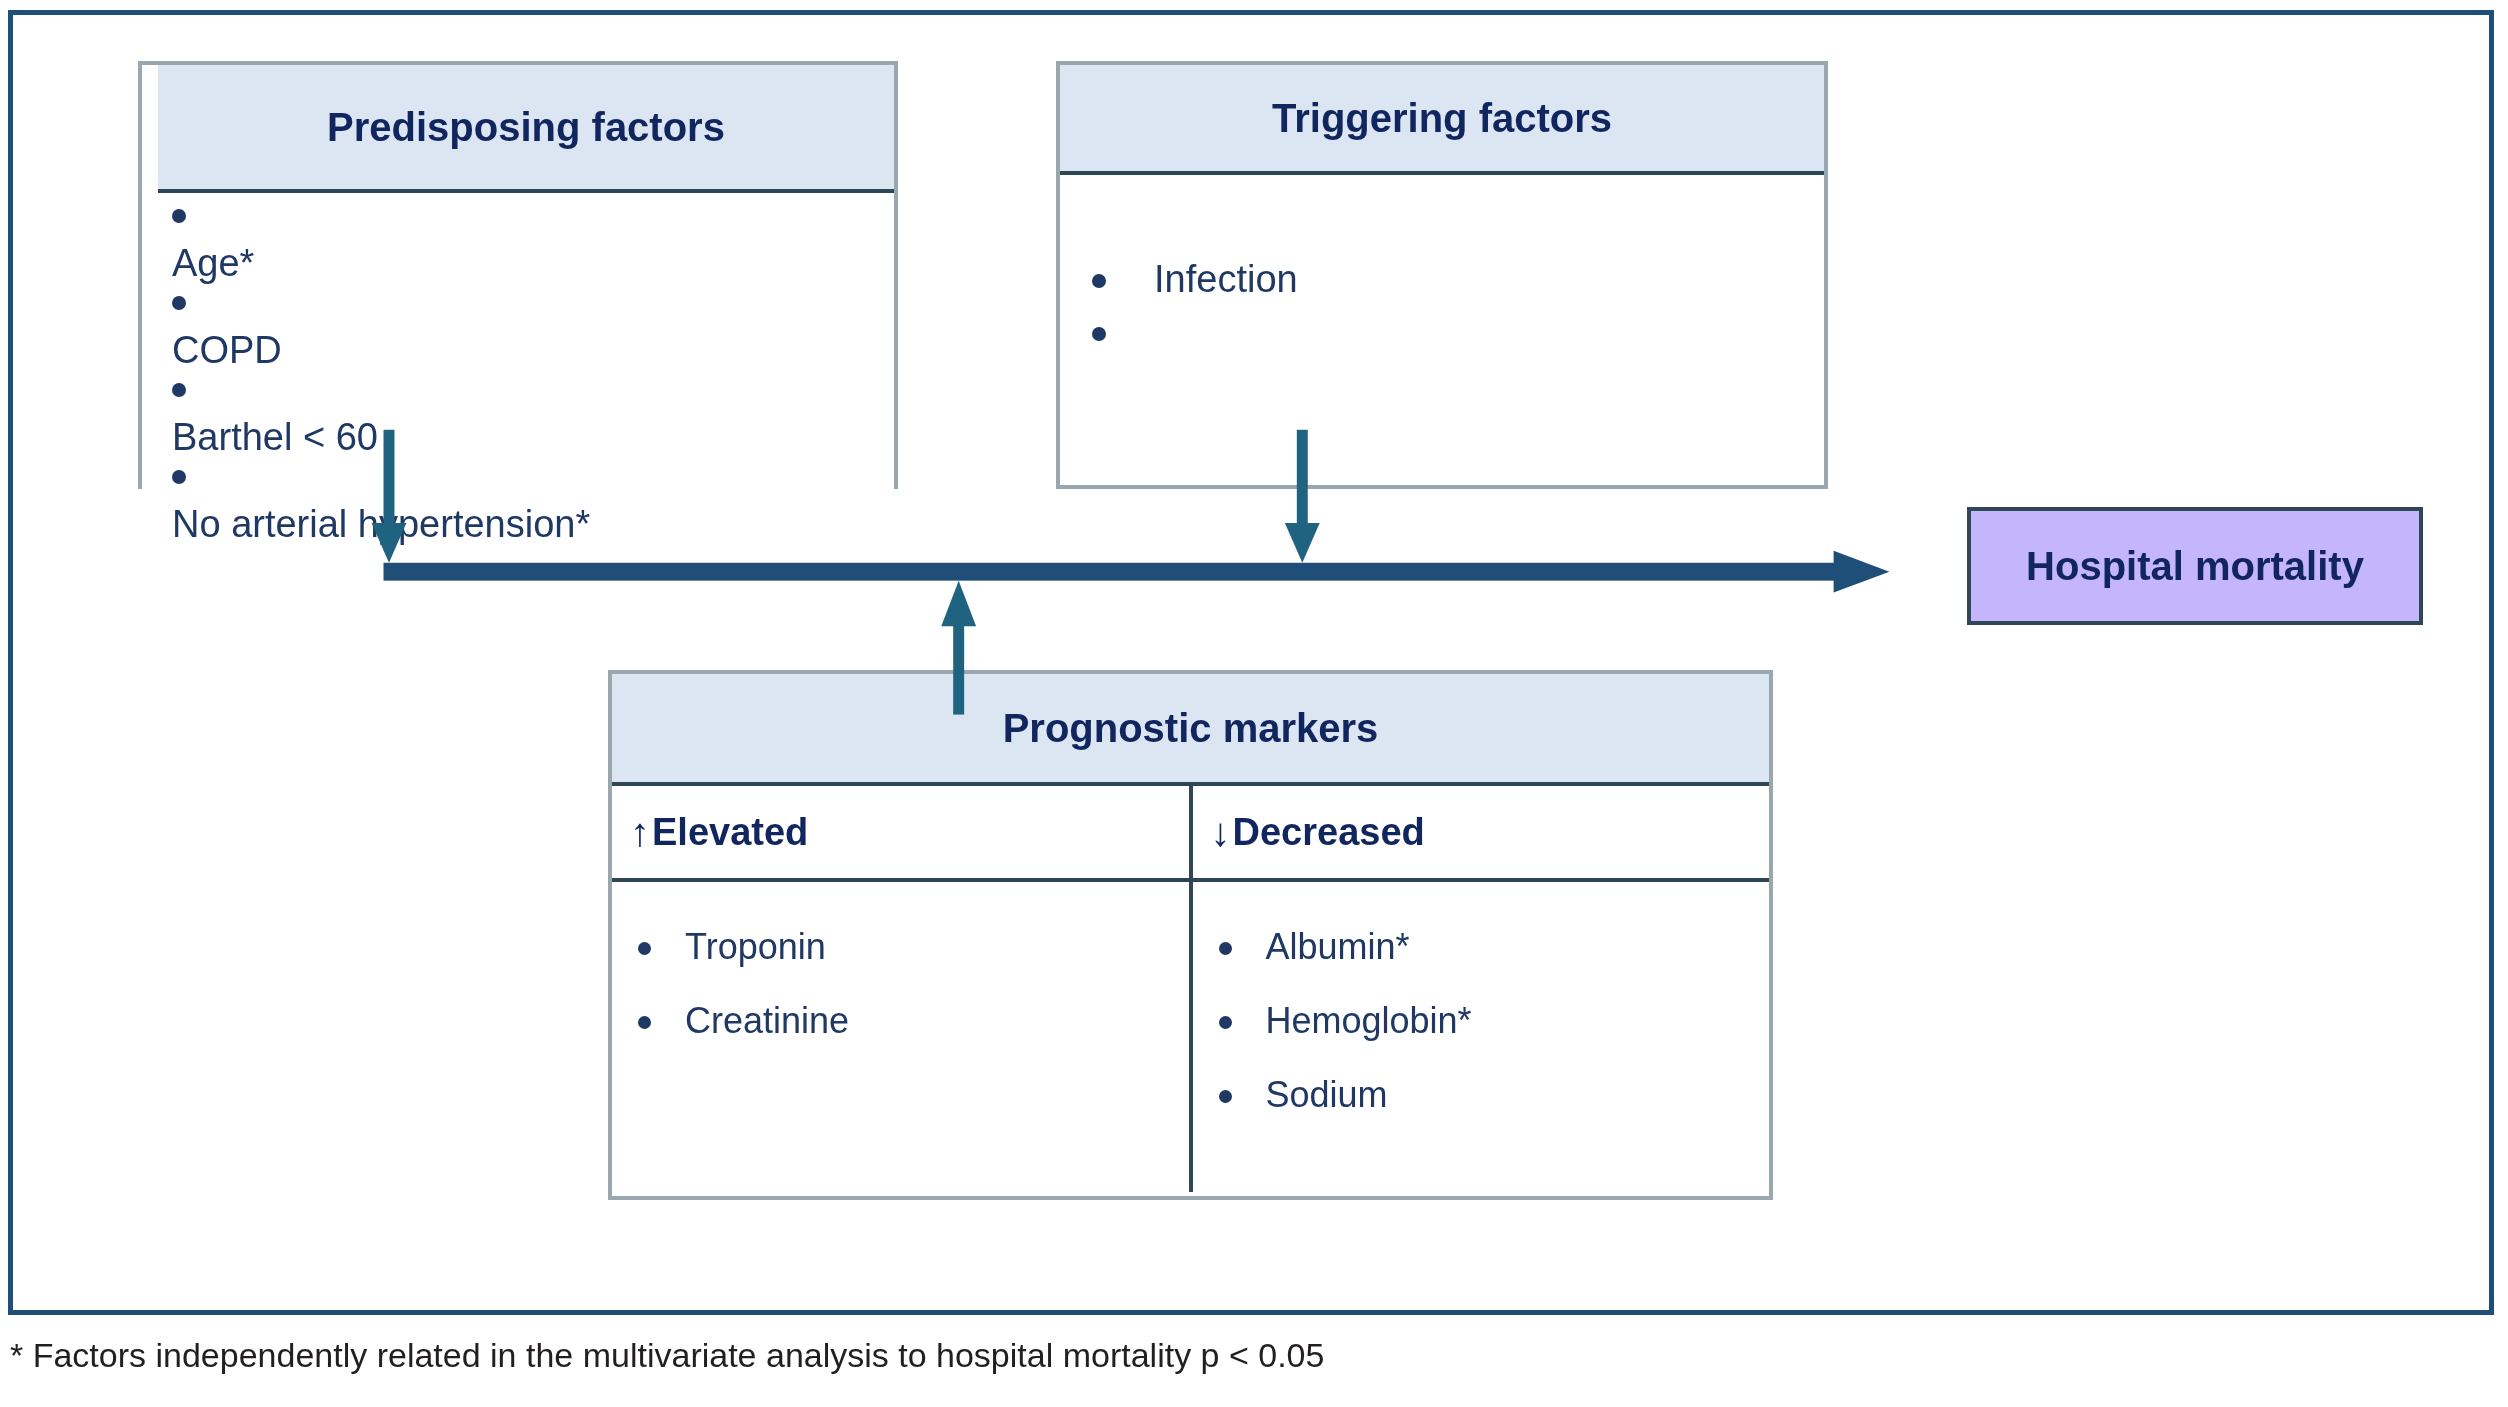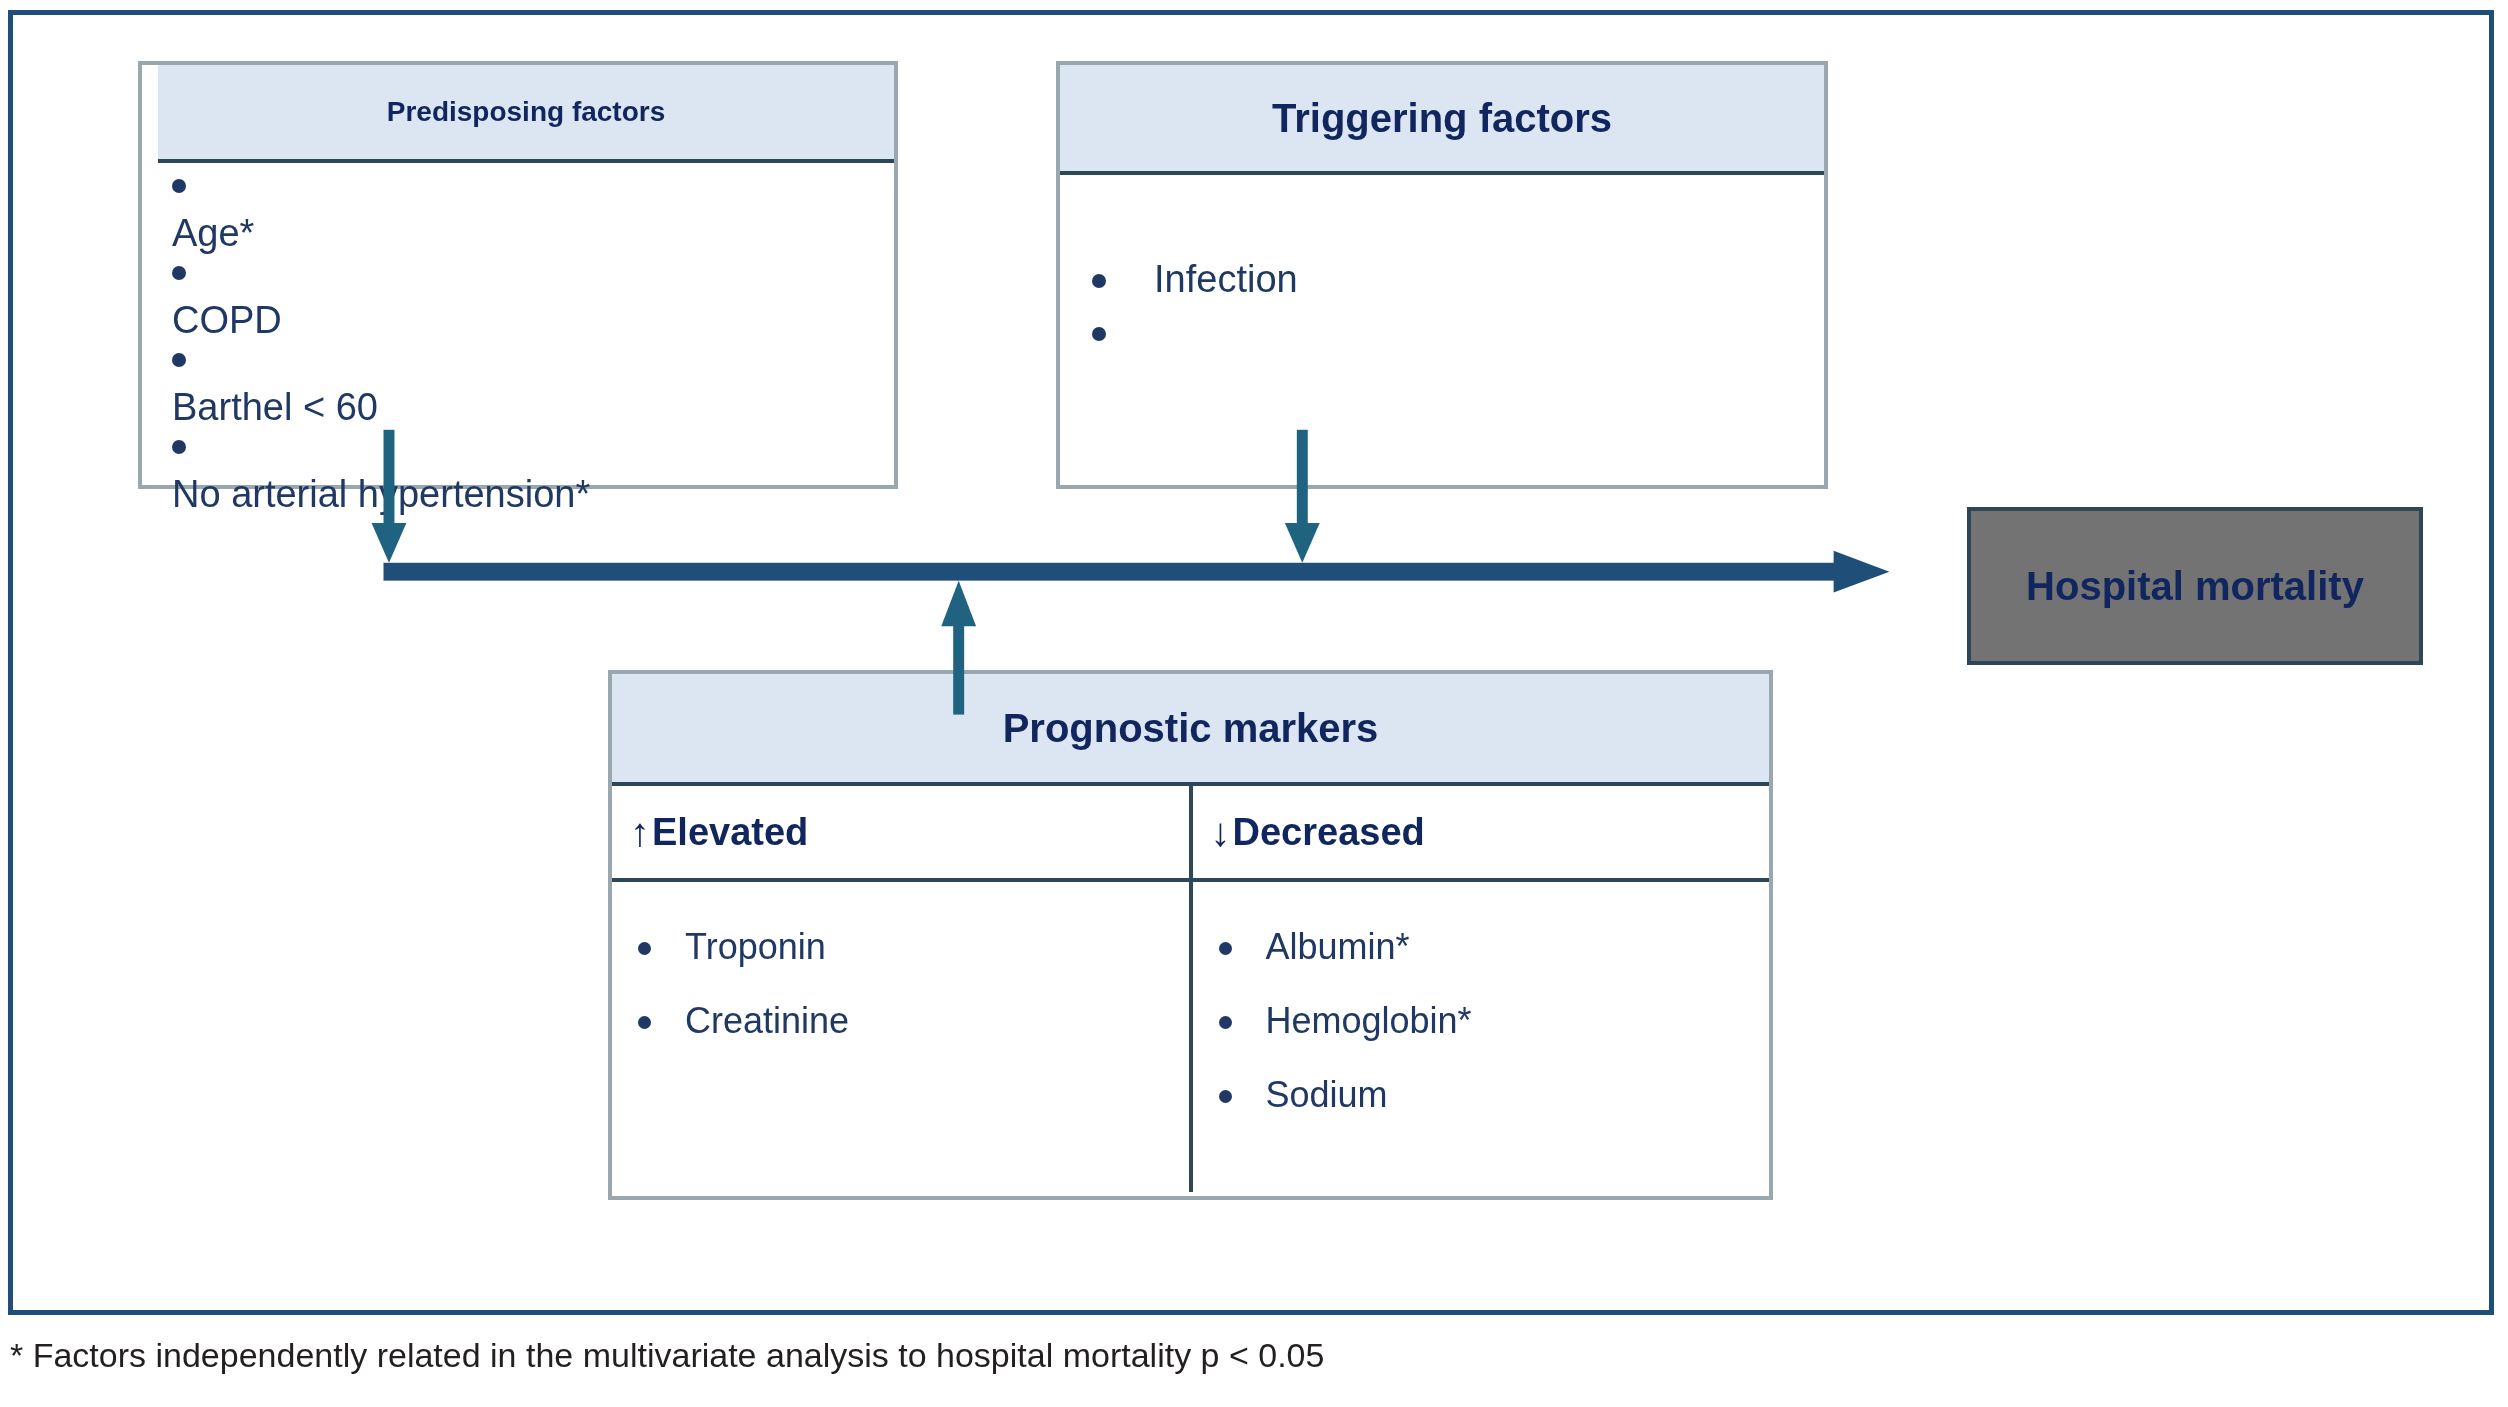--- a/index.html
+++ b/index.html
@@ -77,22 +77,22 @@
   }
 
   
   #predisposing-box {
     left: 125px;
     top: 46px;
     width: 760px;
     height: 428px;
   }
   #predisposing-box .node-header {
-    height: 98px;
-    font-size: 28px;
+    height: 128px;
+    font-size: 40px;
     margin-left: 16px;
   }
   #predisposing-box .node-body {
     height: calc(100% - 114px);
     padding: 20px 0 0 30px;
   }
   #predisposing-box .bullet-item {
     font-size: 38px;
     line-height: 73px;
     flex-direction: column;
@@ -118,22 +118,22 @@
     font-size: 38px;
     line-height: 104px;
   }
   #triggering-box .bullet-dot { margin-right: 48px; }
 
   
   #hospital-mortality-box {
     left: 1954px;
     top: 492px;
     width: 456px;
-    height: 158px;
-    background: #737373;
+    height: 118px;
+    background: #c4b5fd;
     border: 4px solid #2E4756;
   }
   #hospital-mortality-label {
     width: 100%;
     height: 100%;
     display: flex;
     align-items: center;
     justify-content: center;
     text-align: center;
     color: #11265E;

